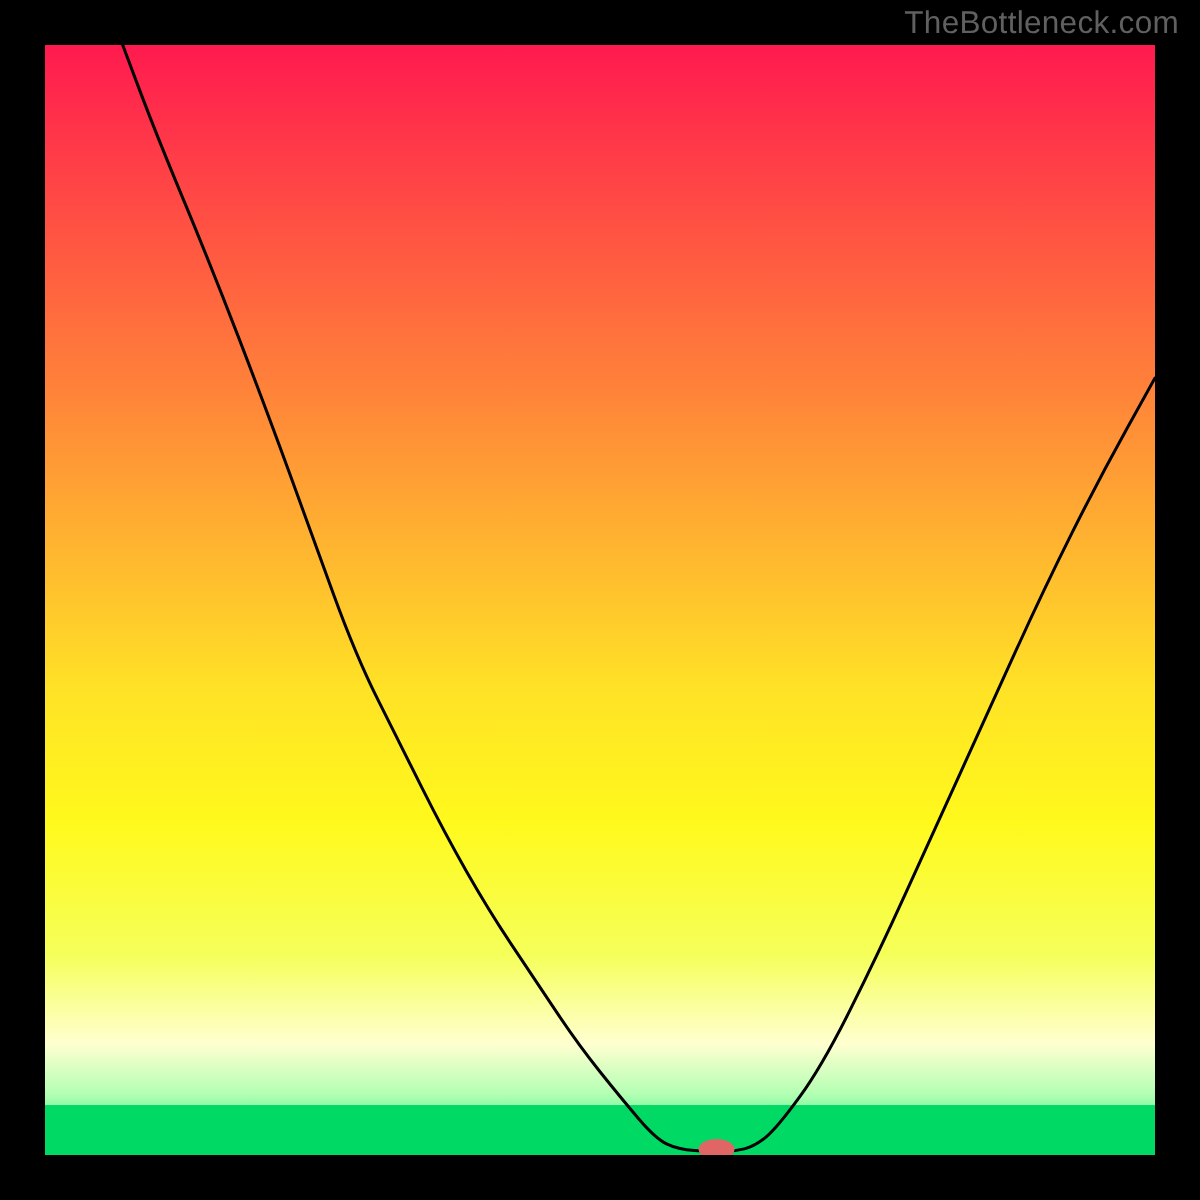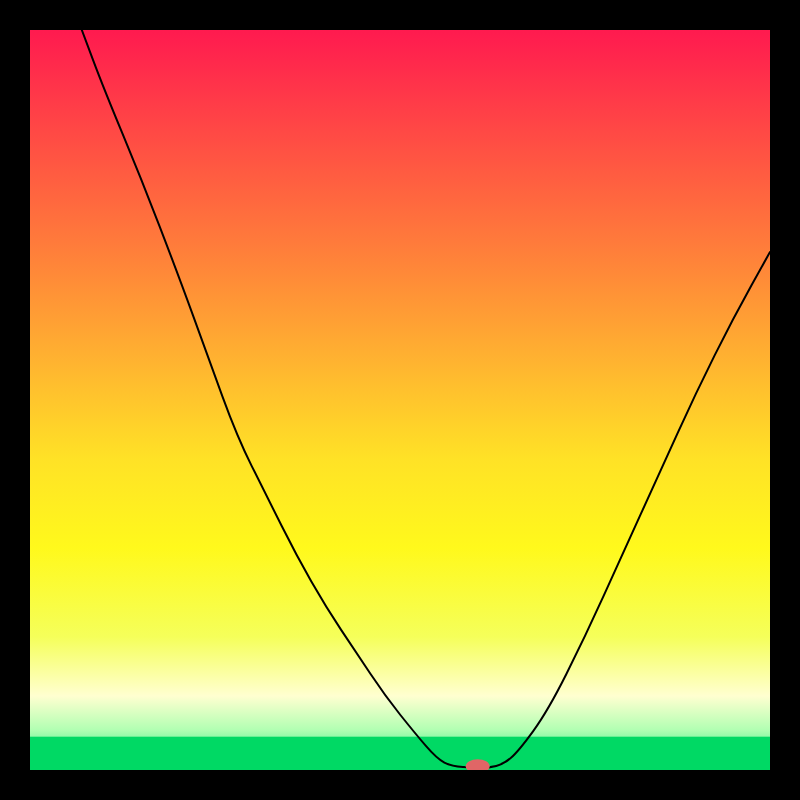--- a/index.html
+++ b/index.html
@@ -30,20 +30,21 @@
   svg {
     position: absolute;
     top: 0;
     left: 0;
   }
 </style>
 </head>
 <body>
 
 <div class="container">
+  <div class="watermark">TheBottleneck.com</div>
   <svg id="chart-svg" width="800" height="800" viewBox="0 0 800 800">
     <defs>
       <linearGradient id="bg-grad" x1="0" y1="0" x2="0" y2="1">
           <stop offset="0" stop-color="#ff1a4f"></stop>
           <stop offset="0.15" stop-color="#ff4d44"></stop>
           <stop offset="0.3" stop-color="#ff7f3a"></stop>
           <stop offset="0.45" stop-color="#ffb430"></stop>
           <stop offset="0.58" stop-color="#ffe226"></stop>
           <stop offset="0.7" stop-color="#fff91c"></stop>
           <stop offset="0.82" stop-color="#f5ff5a"></stop>

